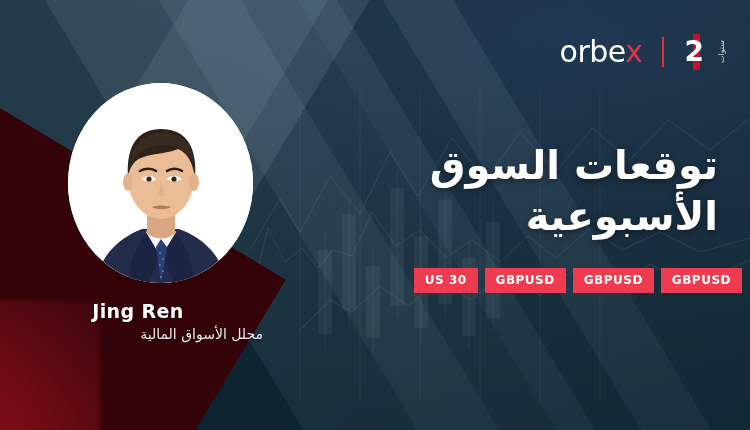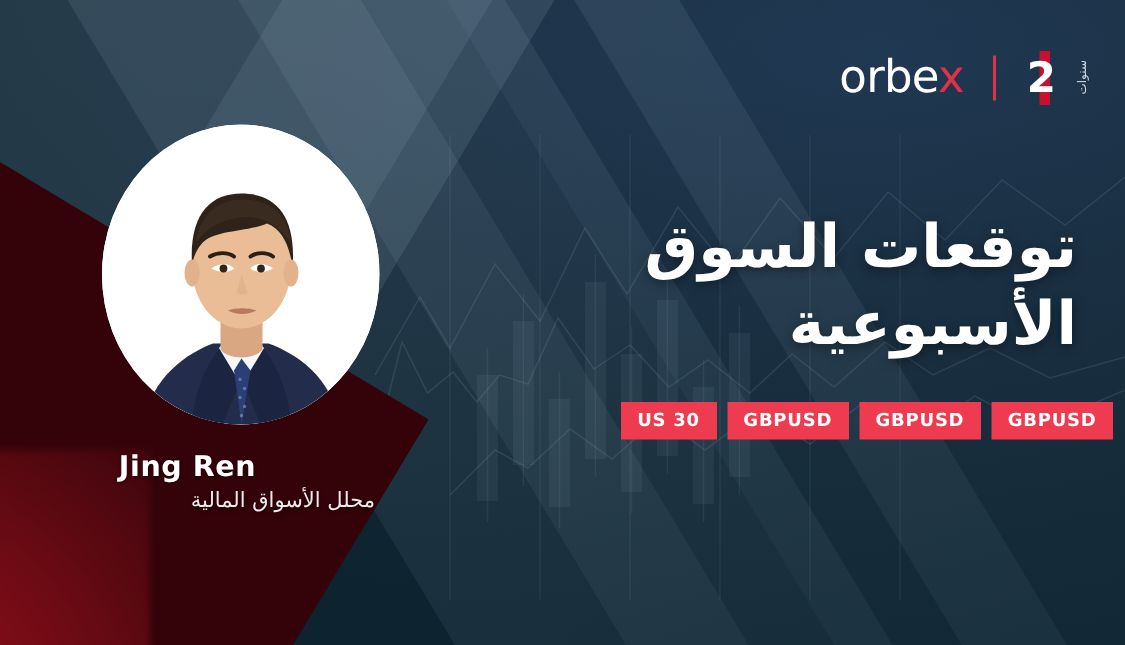--- a/index.html
+++ b/index.html
@@ -66,21 +66,21 @@
   
   .avatar{
     position:absolute; left:68px; top:83px; width:185px; height:200px;
     border-radius:50%; overflow:hidden; background:#ffffff;
     box-shadow:0 0 0 0 rgba(0,0,0,0);
   }
   .avatar svg{ display:block; width:100%; height:100%; }
 
   
   .person{
-    position:absolute; left:0px; top:300px; width:250px; text-align:center;
+    position:absolute; left:13px; top:300px; width:250px; text-align:center;
   }
   .person-name{
     color:#ffffff; font-size:19px; font-weight:bold; letter-spacing:.4px;
     text-shadow:0 1px 3px rgba(0,0,0,.45);
   }
   .person-role{
     color:#ececec; font-size:14px; margin-top:4px; direction:rtl;
     text-shadow:0 1px 3px rgba(0,0,0,.45);
     text-align:right;
   }

